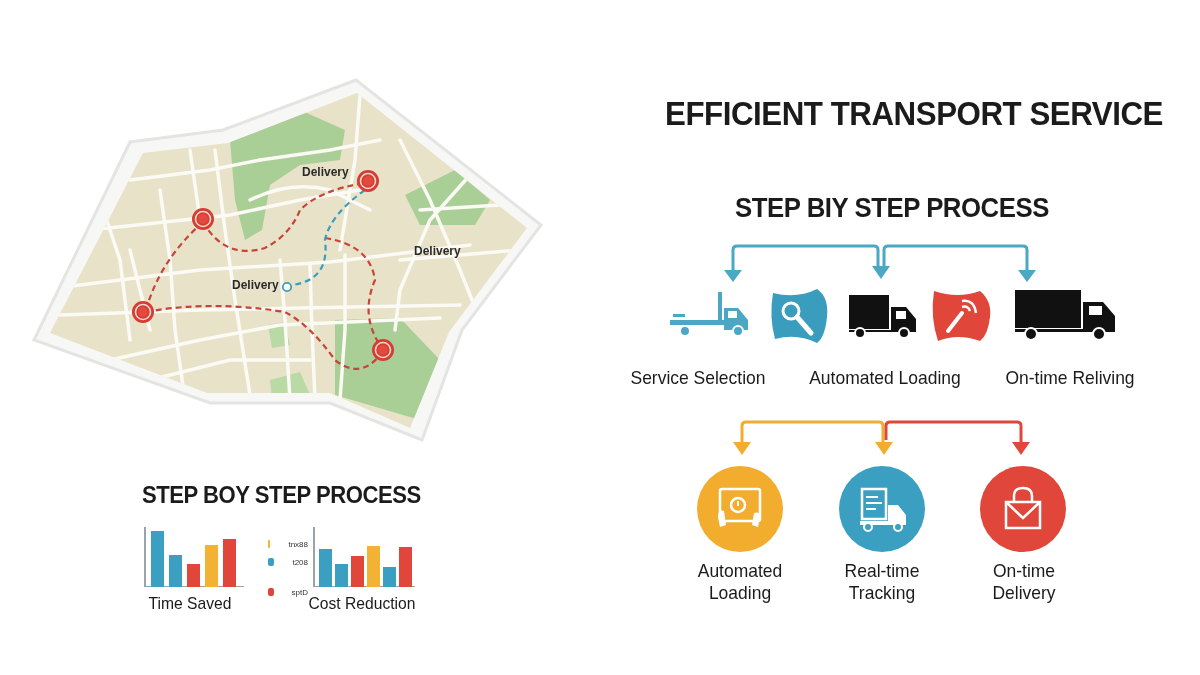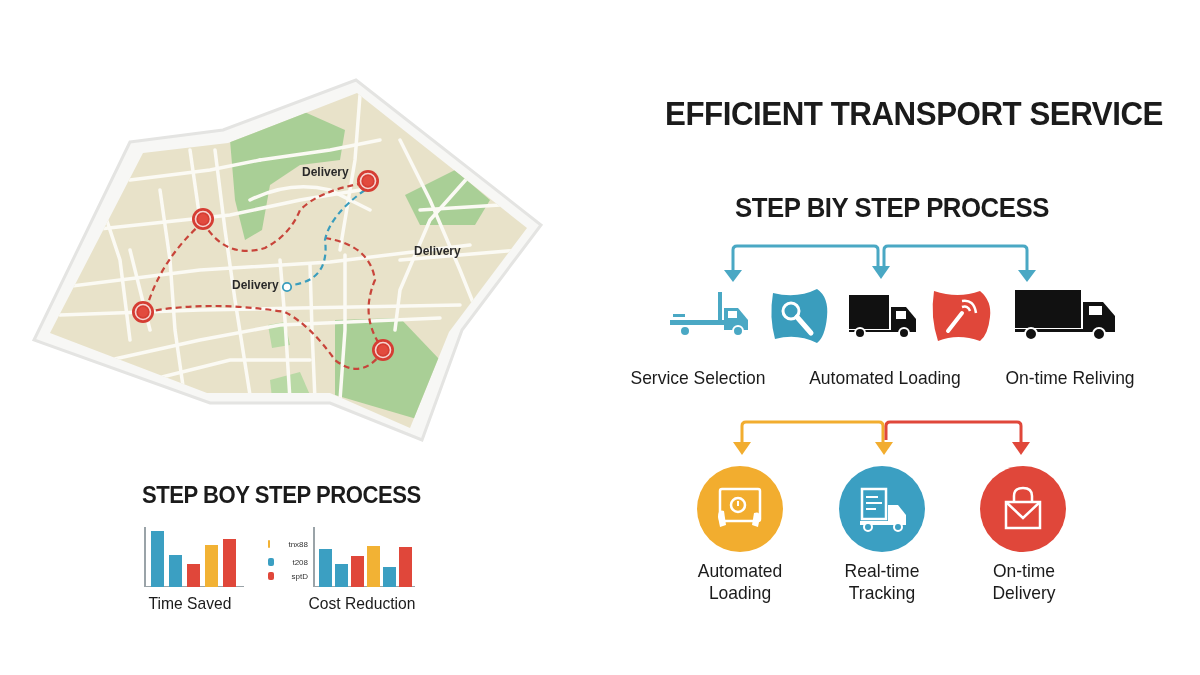--- a/index.html
+++ b/index.html
@@ -127,21 +127,21 @@
 
 <div class="abs" style="left:268px;top:537px;width:40px;">
   <div class="legend-item">
       <span class="sw" style="background:#f2b234;"></span>
       <span>tnx88</span>
     </div>
   <div class="legend-item" style="margin-top:4px;justify-content:flex-end;">
       <span class="sw" style="background:#3b9fc2;"></span>
       <span>t208</span>
     </div>
-  <div class="legend-item" style="margin-top:0;">
+  <div class="legend-item" style="margin-top:16px;">
       <span class="sw" style="background:#e0473a;"></span>
       <span>sptD</span>
     </div>
 </div>
 
 <div class="abs" style="left:313px;top:527px;width:102px;height:60px;">
   <div class="axis-y"></div>
   <div class="axis-x"></div>
   <div class="bar" style="left:6px;height:38px;background:#3b9fc2;"></div>
   <div class="bar" style="left:22px;height:23px;background:#3b9fc2;"></div>

